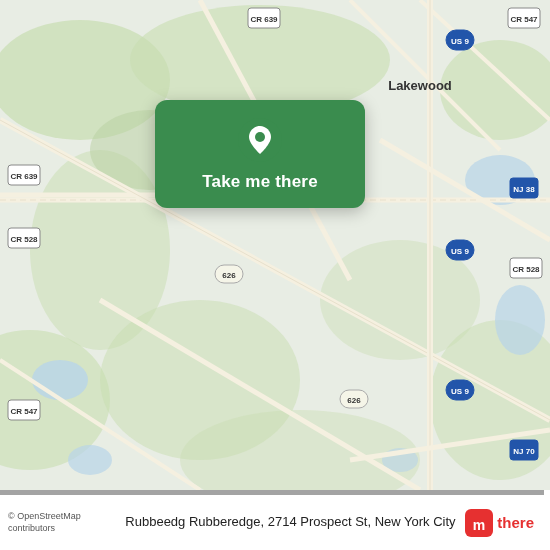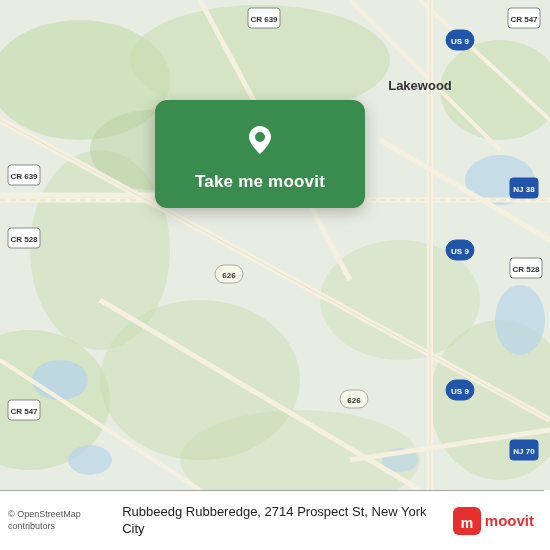--- a/index.html
+++ b/index.html
@@ -56,21 +56,21 @@
     }
 
     
     #bottom-bar {
       width: 544px;
       height: 60px;
       background: #fff;
       display: flex;
       align-items: center;
       padding: 0 10px 0 8px;
-      border-top: 1px solid #a3a3a3;
+      border-top: 5px solid #a3a3a3;
     }
 
     #attribution {
       font-size: 9px;
       color: #555;
       flex: 1;
       line-height: 1.3;
     }
 
     #address-text {
@@ -187,27 +187,27 @@
     <text x="420" y="90" text-anchor="middle" font-size="13" fill="#333" font-weight="bold">Lakewood</text>
   </svg>
 
   
   <div id="action-card">
     <svg id="pin-icon" viewBox="0 0 44 44" xmlns="http://www.w3.org/2000/svg">
       <circle cx="22" cy="22" r="22" fill="#3a8c4e"></circle>
       <path d="M22 8 C16 8 11 13 11 19 C11 26 22 36 22 36 C22 36 33 26 33 19 C33 13 28 8 22 8Z" fill="white"></path>
       <circle cx="22" cy="19" r="5" fill="#3a8c4e"></circle>
     </svg>
-    <span id="action-label">Take me moovit</span>
+    <span id="action-label">Take me there</span>
   </div>
 </div>
 
 <div id="bottom-bar">
   <div id="attribution">© OpenStreetMap contributors</div>
   <div id="address-text">Rubbeedg Rubberedge, 2714 Prospect St, New York City</div>
   <div id="moovit-logo">
     <svg id="moovit-icon" viewBox="0 0 28 28" xmlns="http://www.w3.org/2000/svg">
       <rect width="28" height="28" rx="6" fill="#e63030"></rect>
       <text x="14" y="21" text-anchor="middle" font-size="14" fill="white" font-weight="bold">m</text>
     </svg>
-    <span>moovit</span>
+    <span>there</span>
   </div>
 </div>
 
 </body></html>

